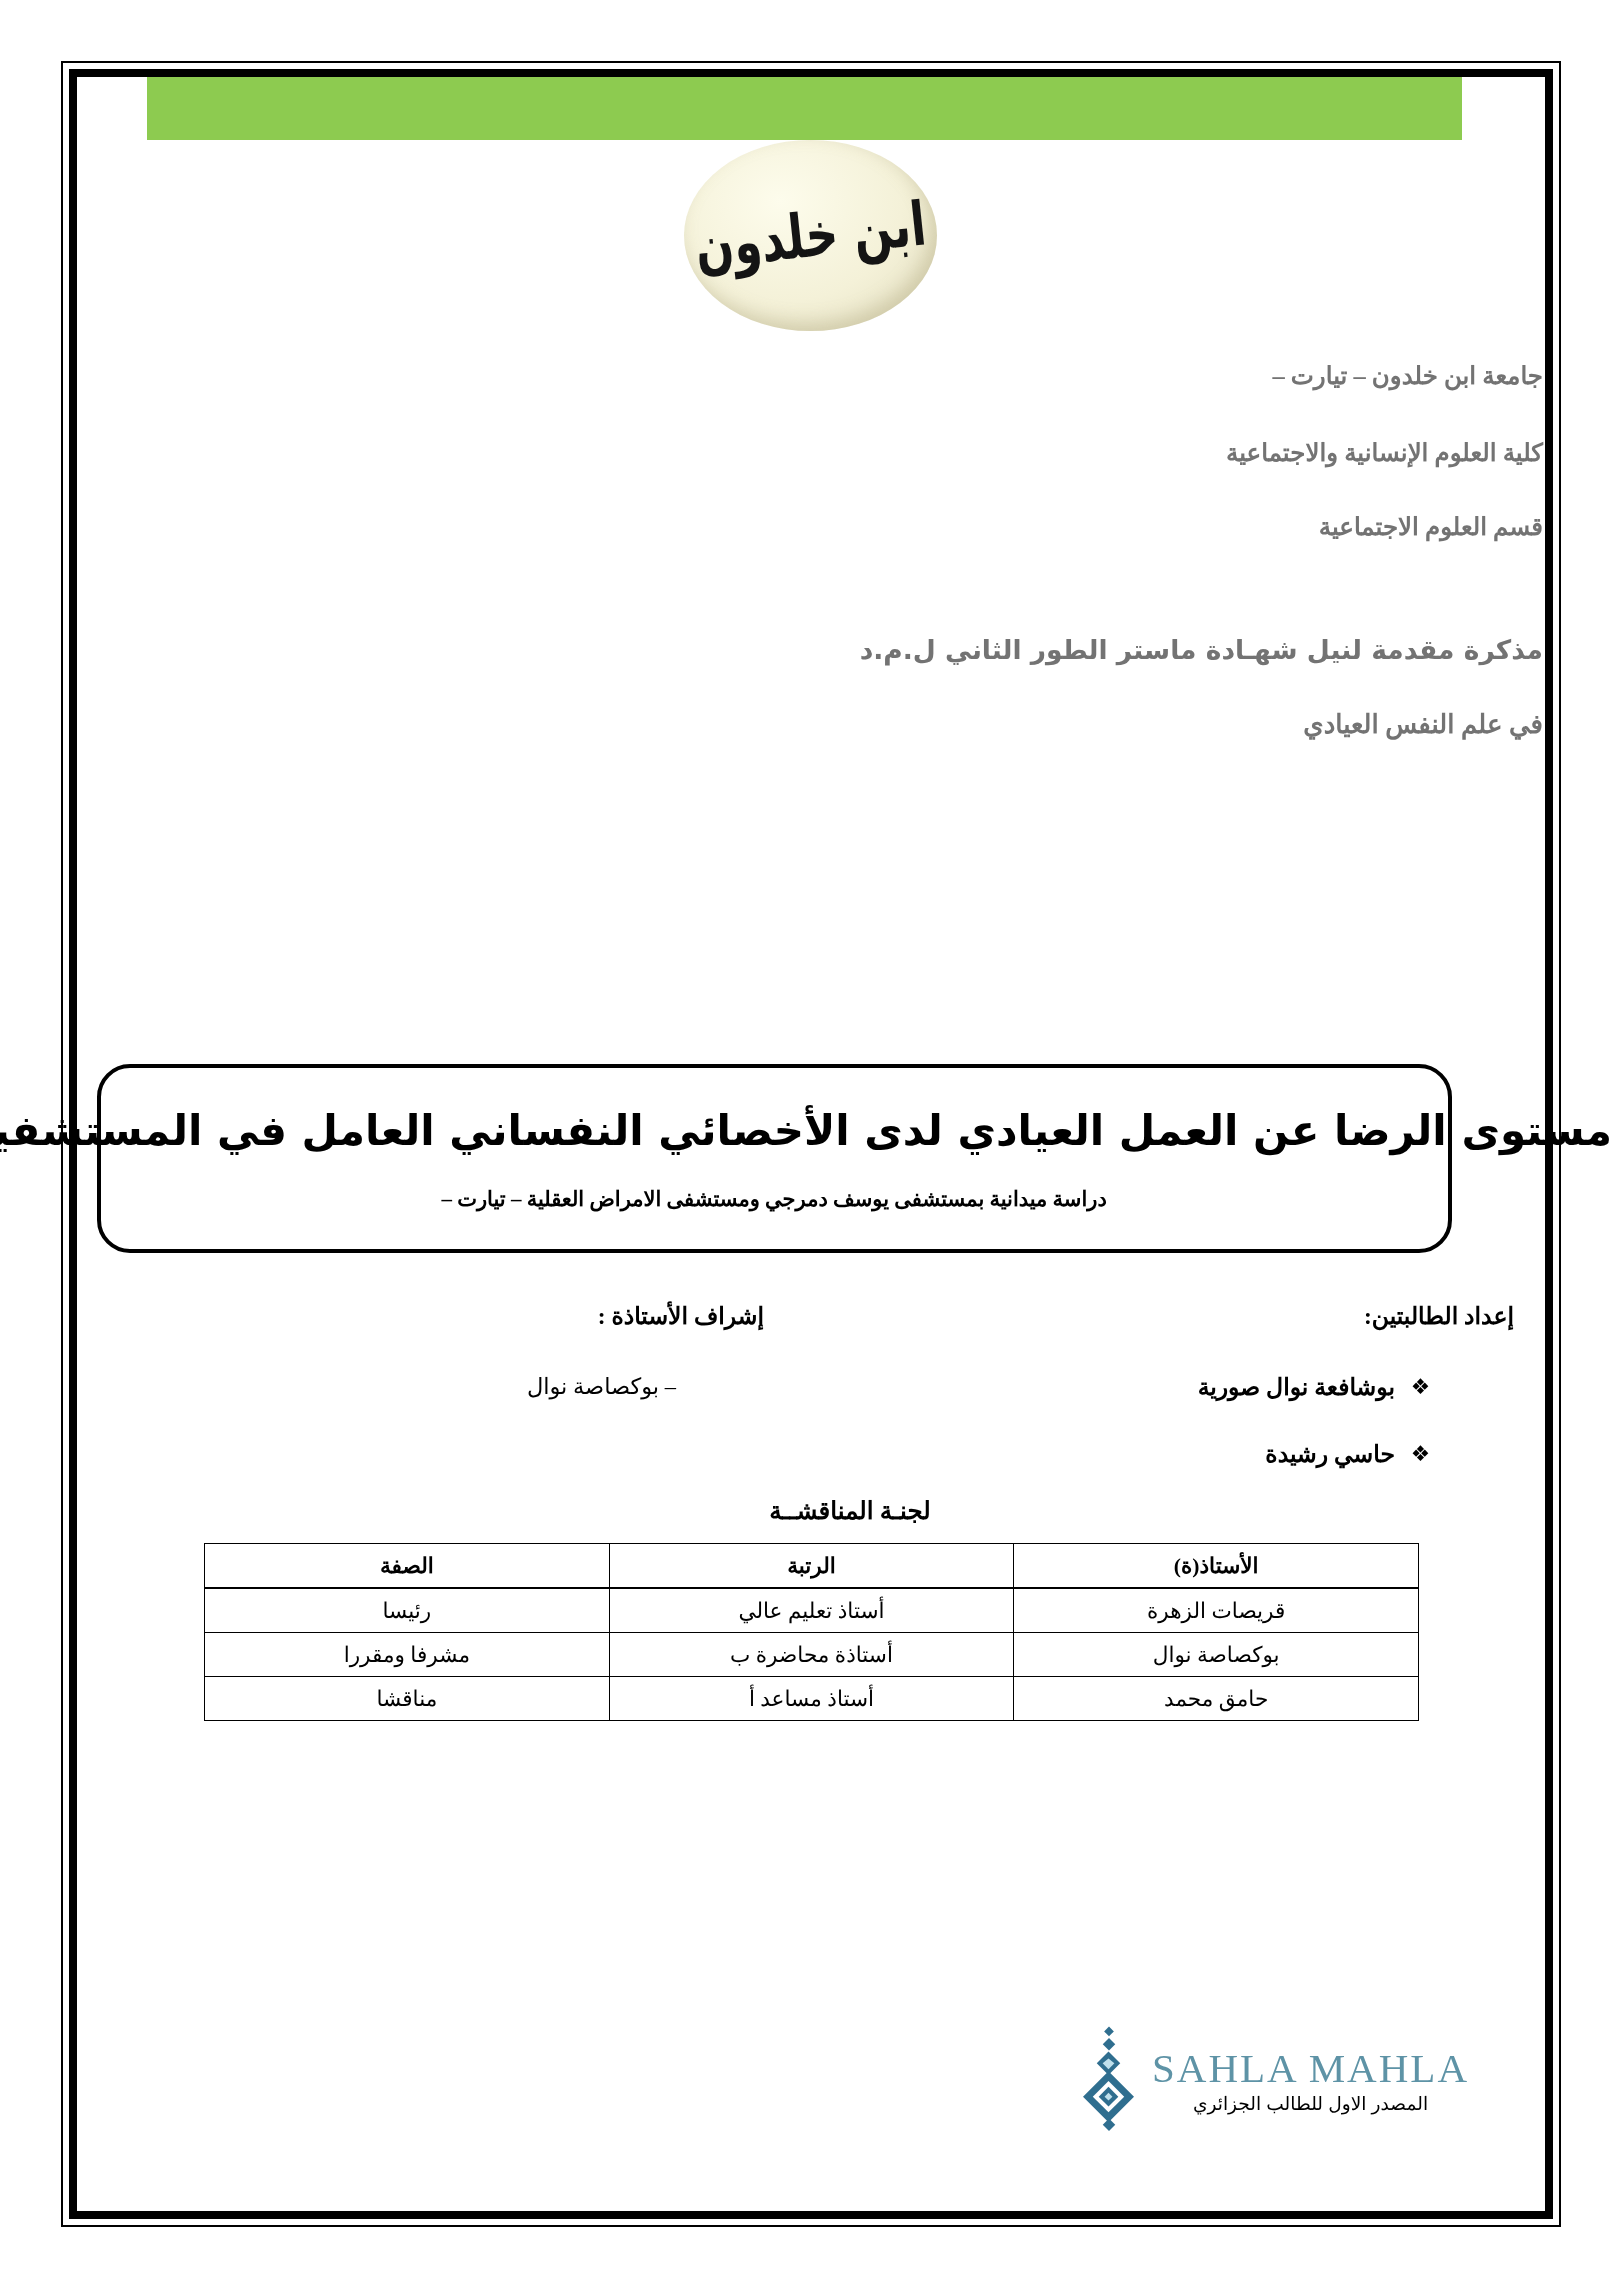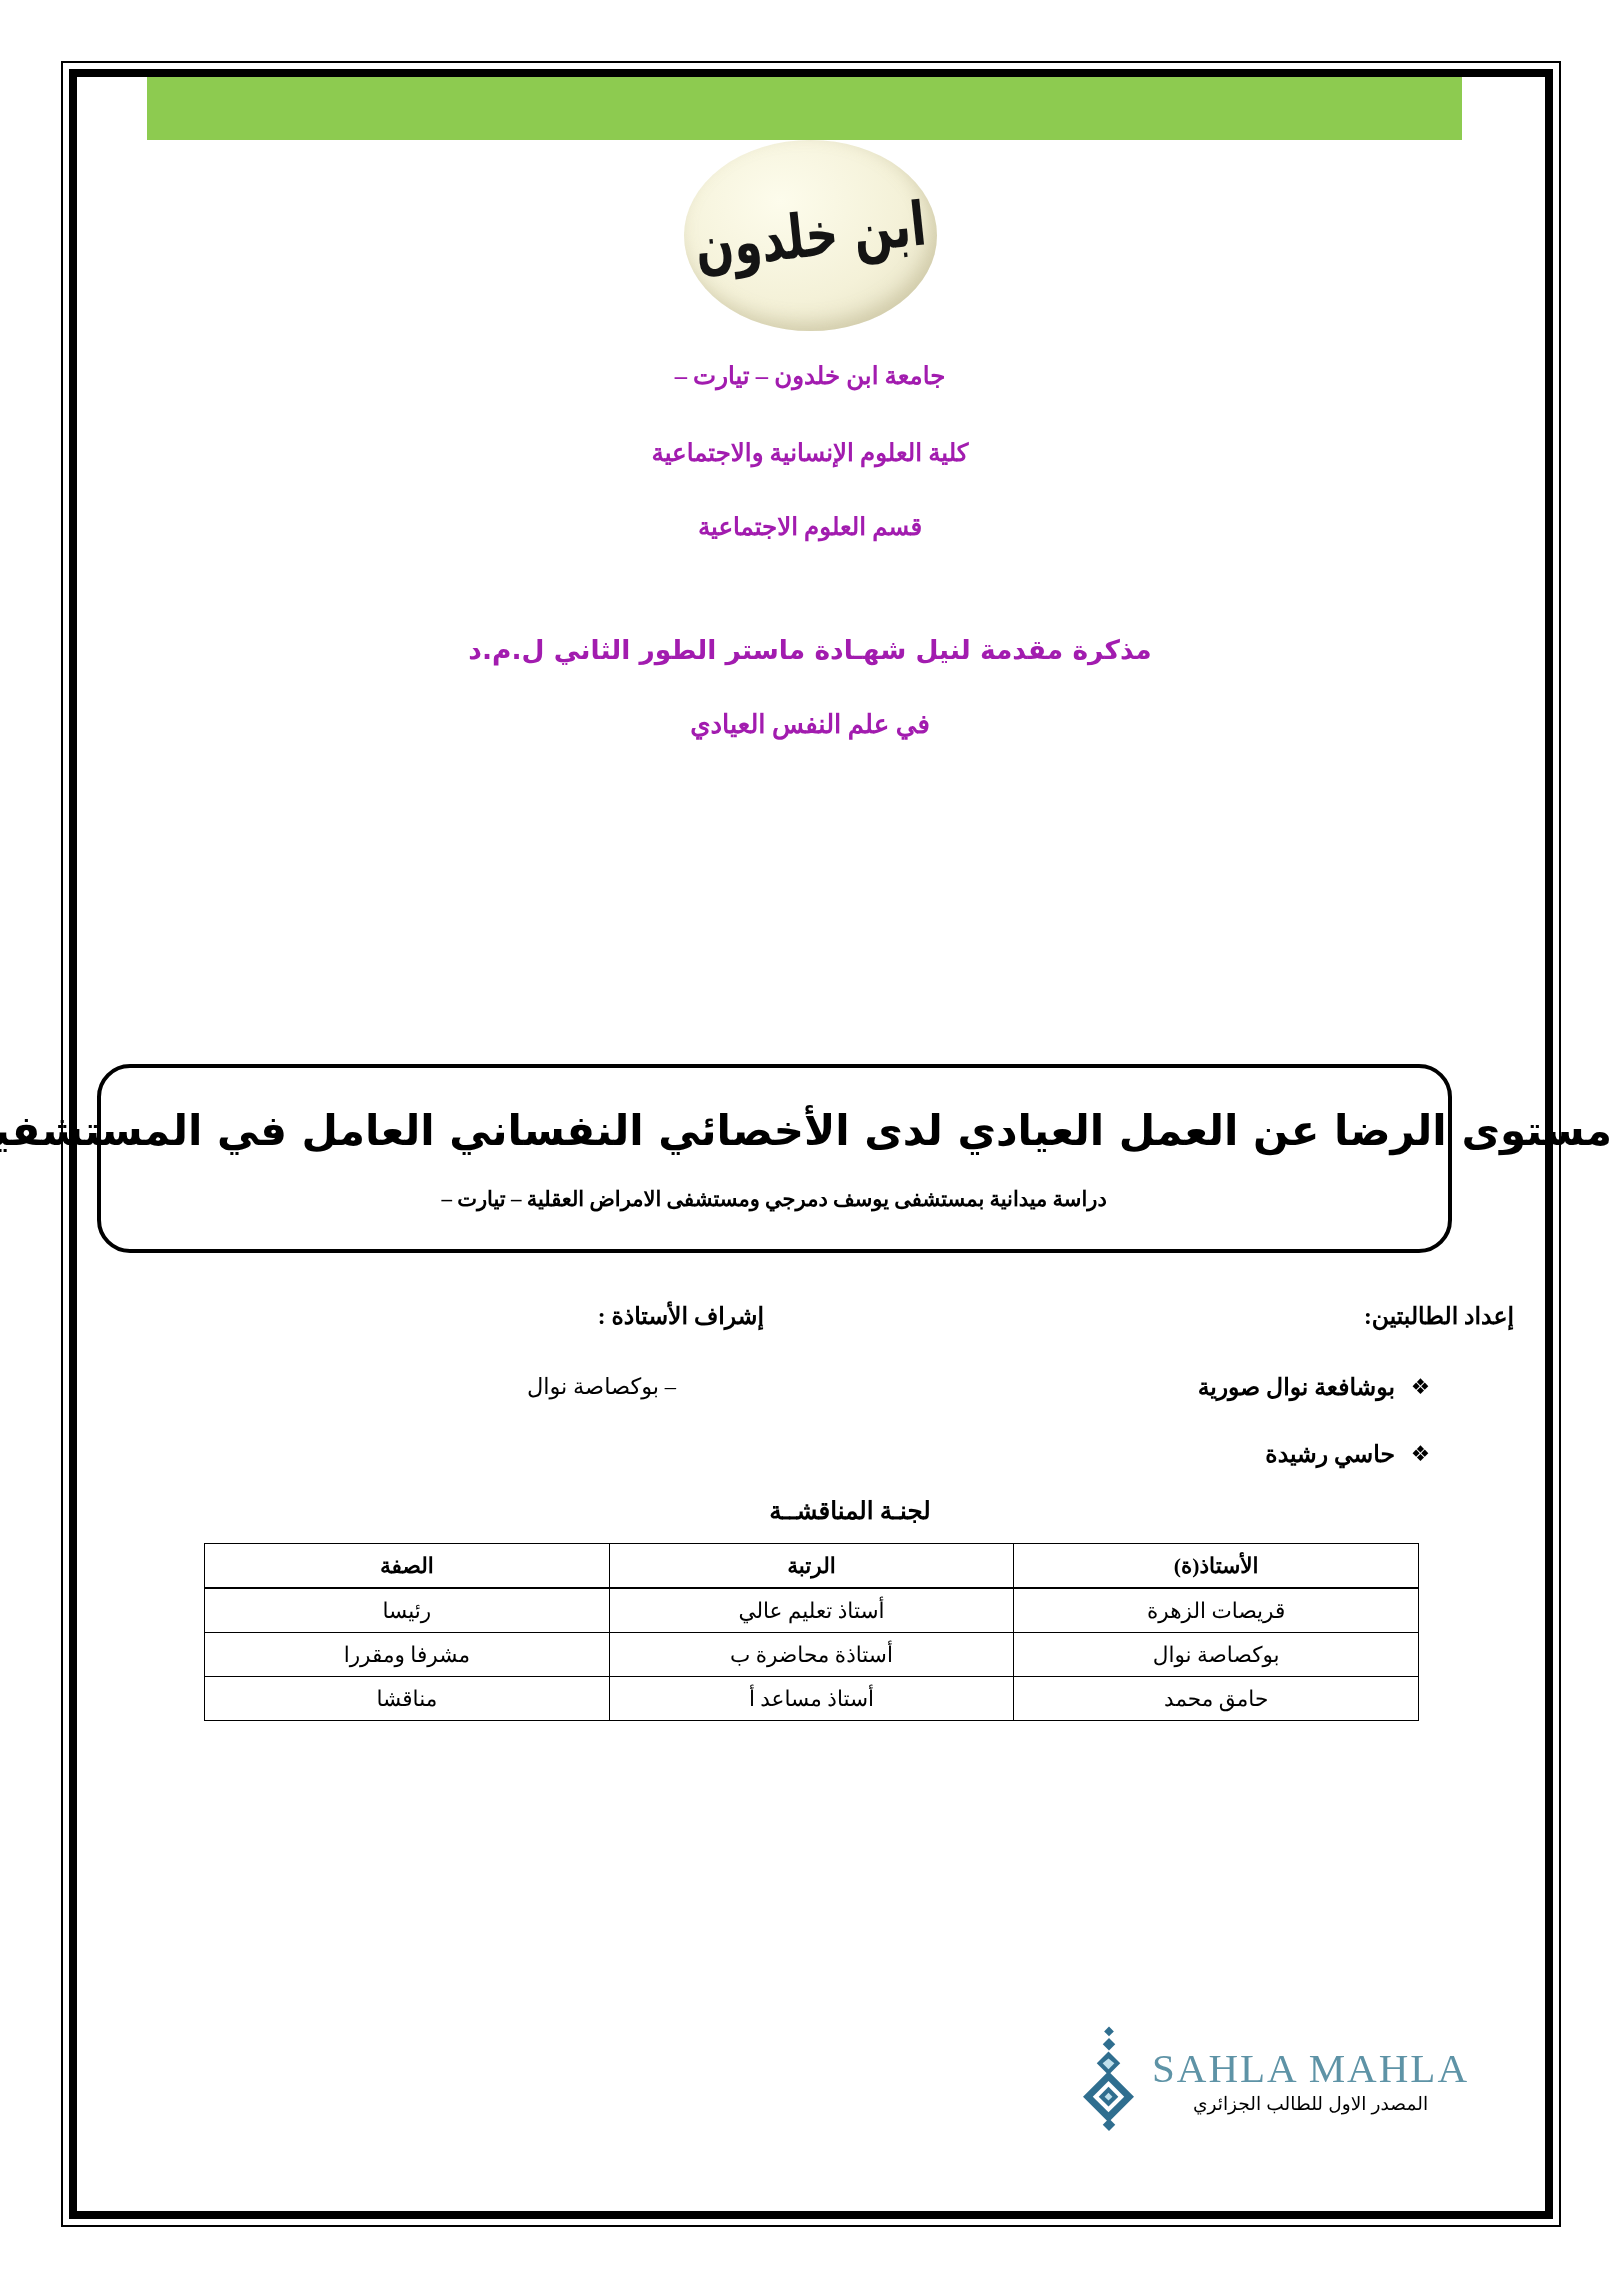--- a/index.html
+++ b/index.html
@@ -89,23 +89,22 @@
     letter-spacing: -2.9px;
     padding: 0 7.8px;
     box-sizing: border-box;
   }
 
   
   .hdr-line {
     position: absolute;
     left: 0;
     width: 100%;
-    text-align: center;
-    font-weight: bold;
-    color: #a21caf;
+    font-weight: bold;
+    color: #737373;
   }
   #univ-name   { top: 284px; font-size: 24.5px; }
   #faculty     { top: 361px; font-size: 24.5px; }
   #department  { top: 435px; font-size: 24.5px; }
   #degree-line { top: 557px; font-size: 26.5px; font-family: "DejaVu Sans", sans-serif; }
   #spec-line   { top: 632px; font-size: 26px; }
 
   
   #title-box {
     position: absolute;

